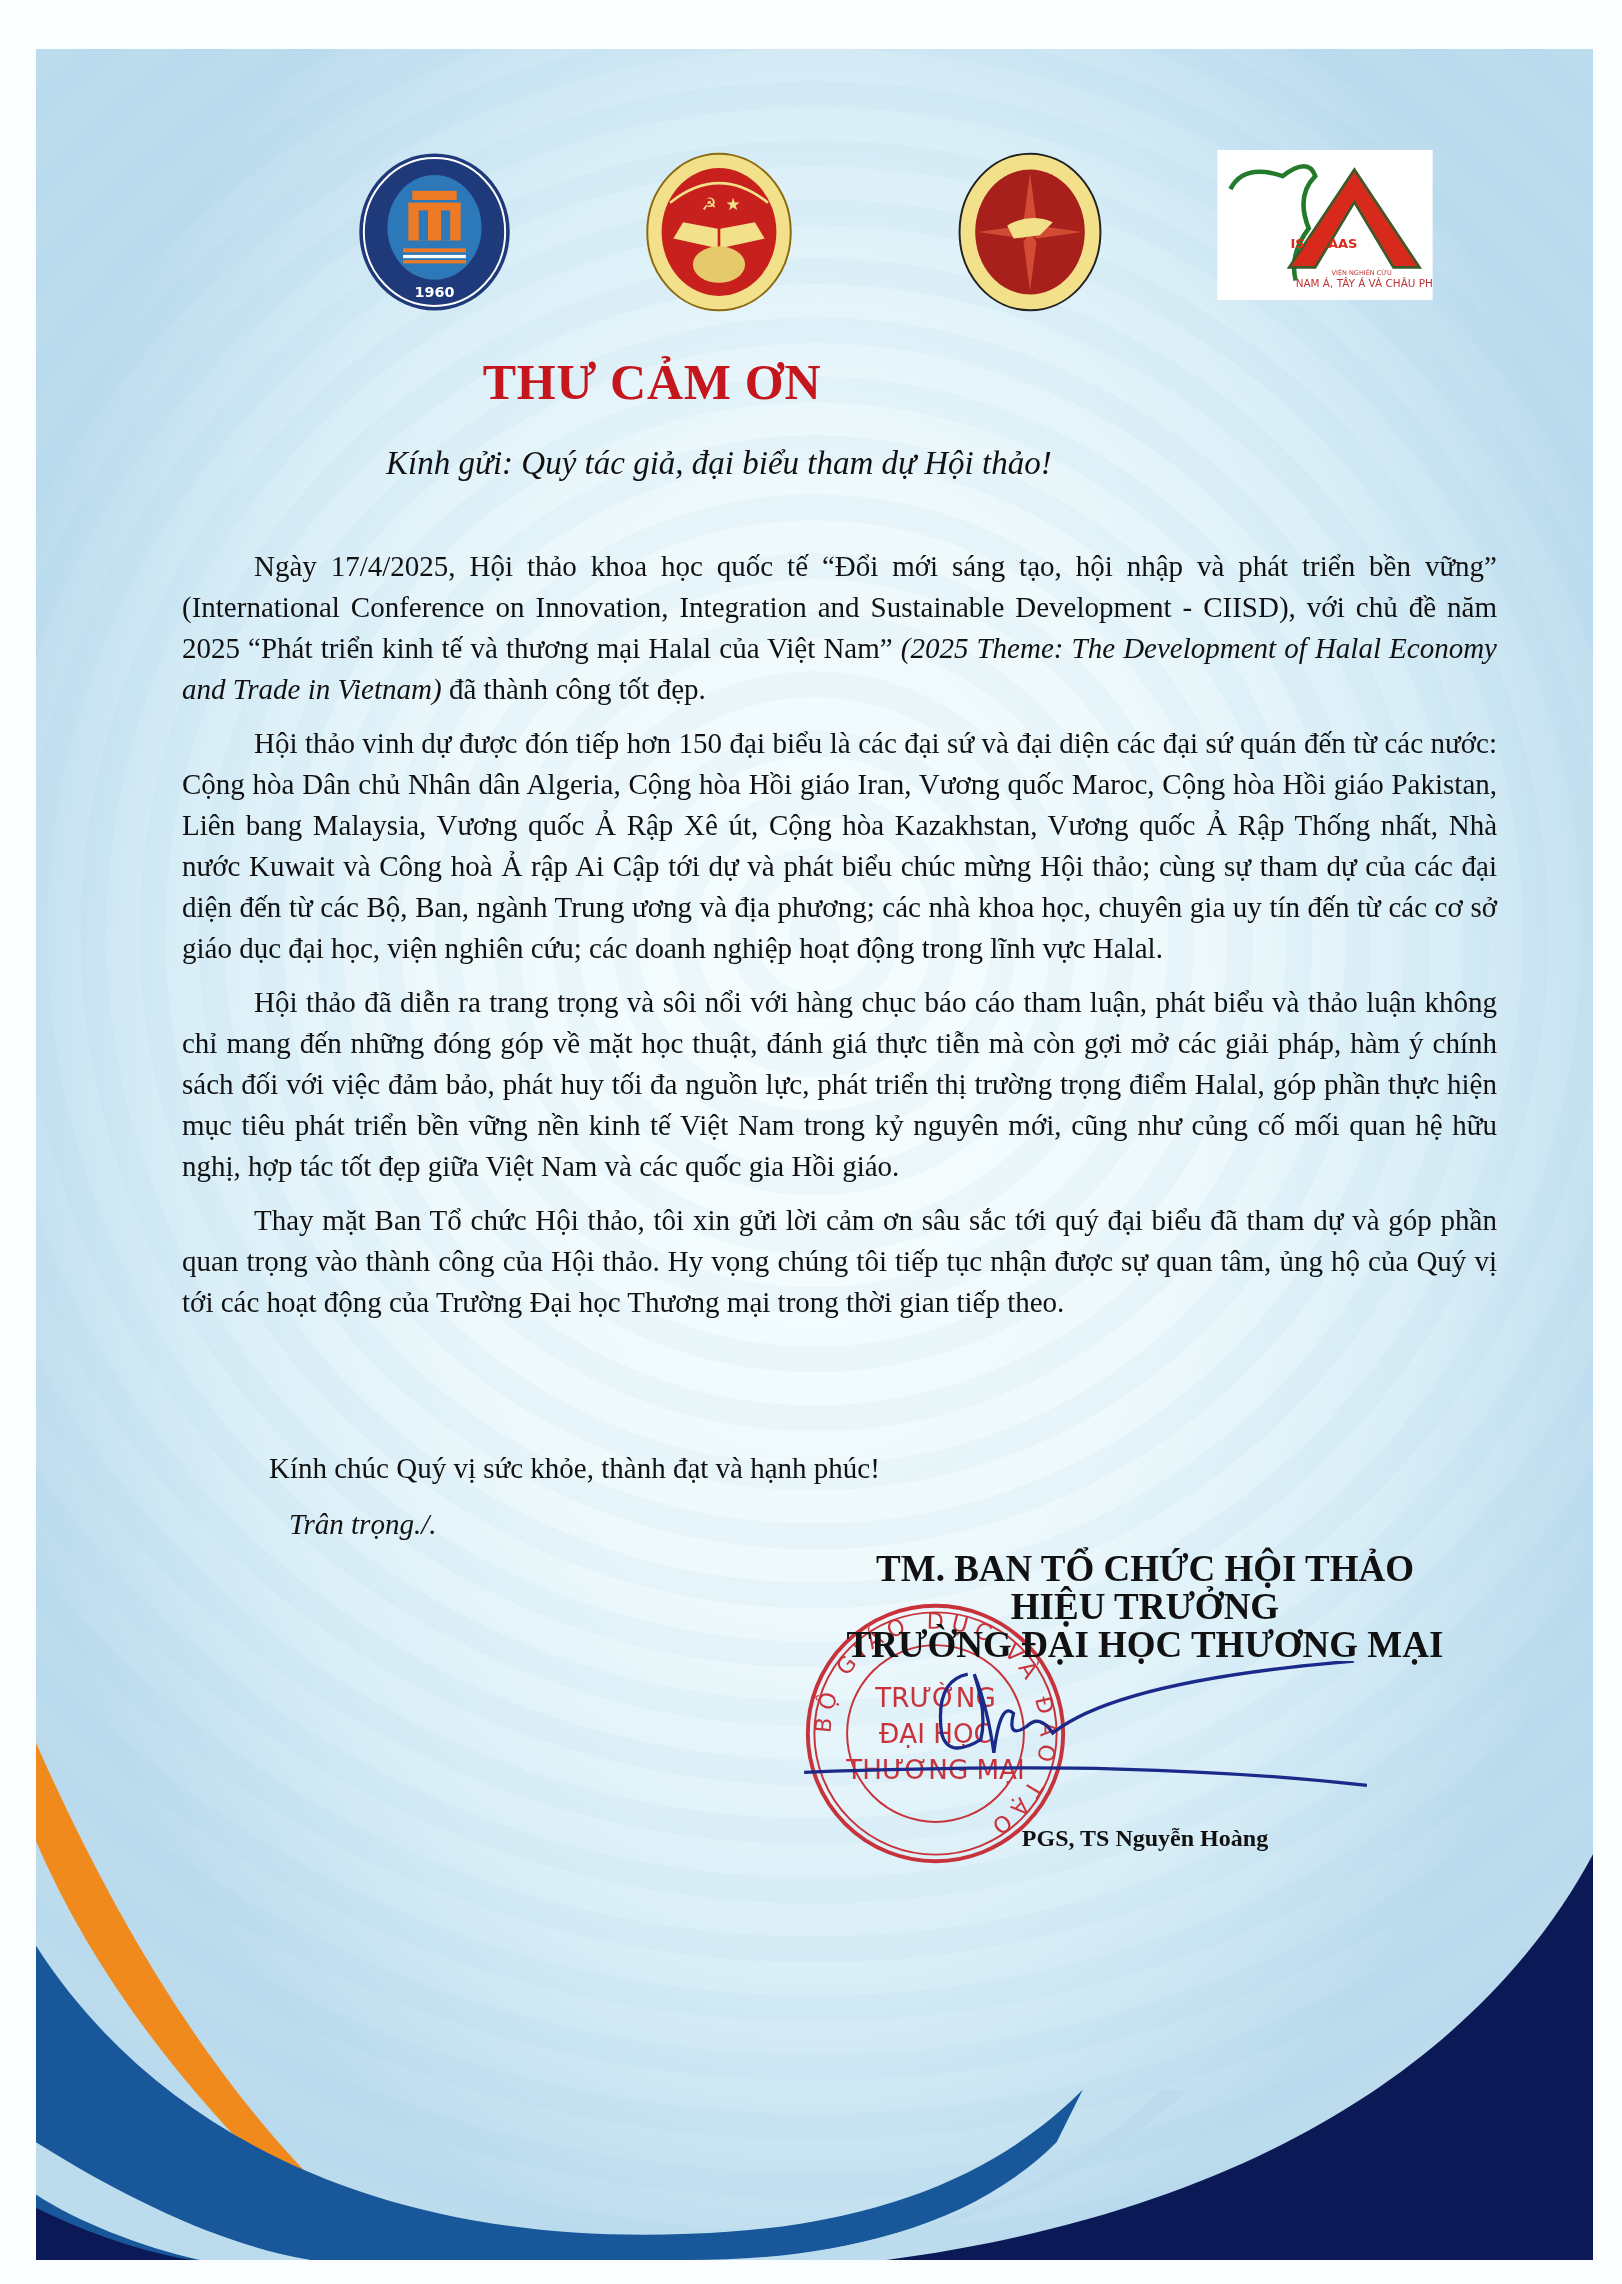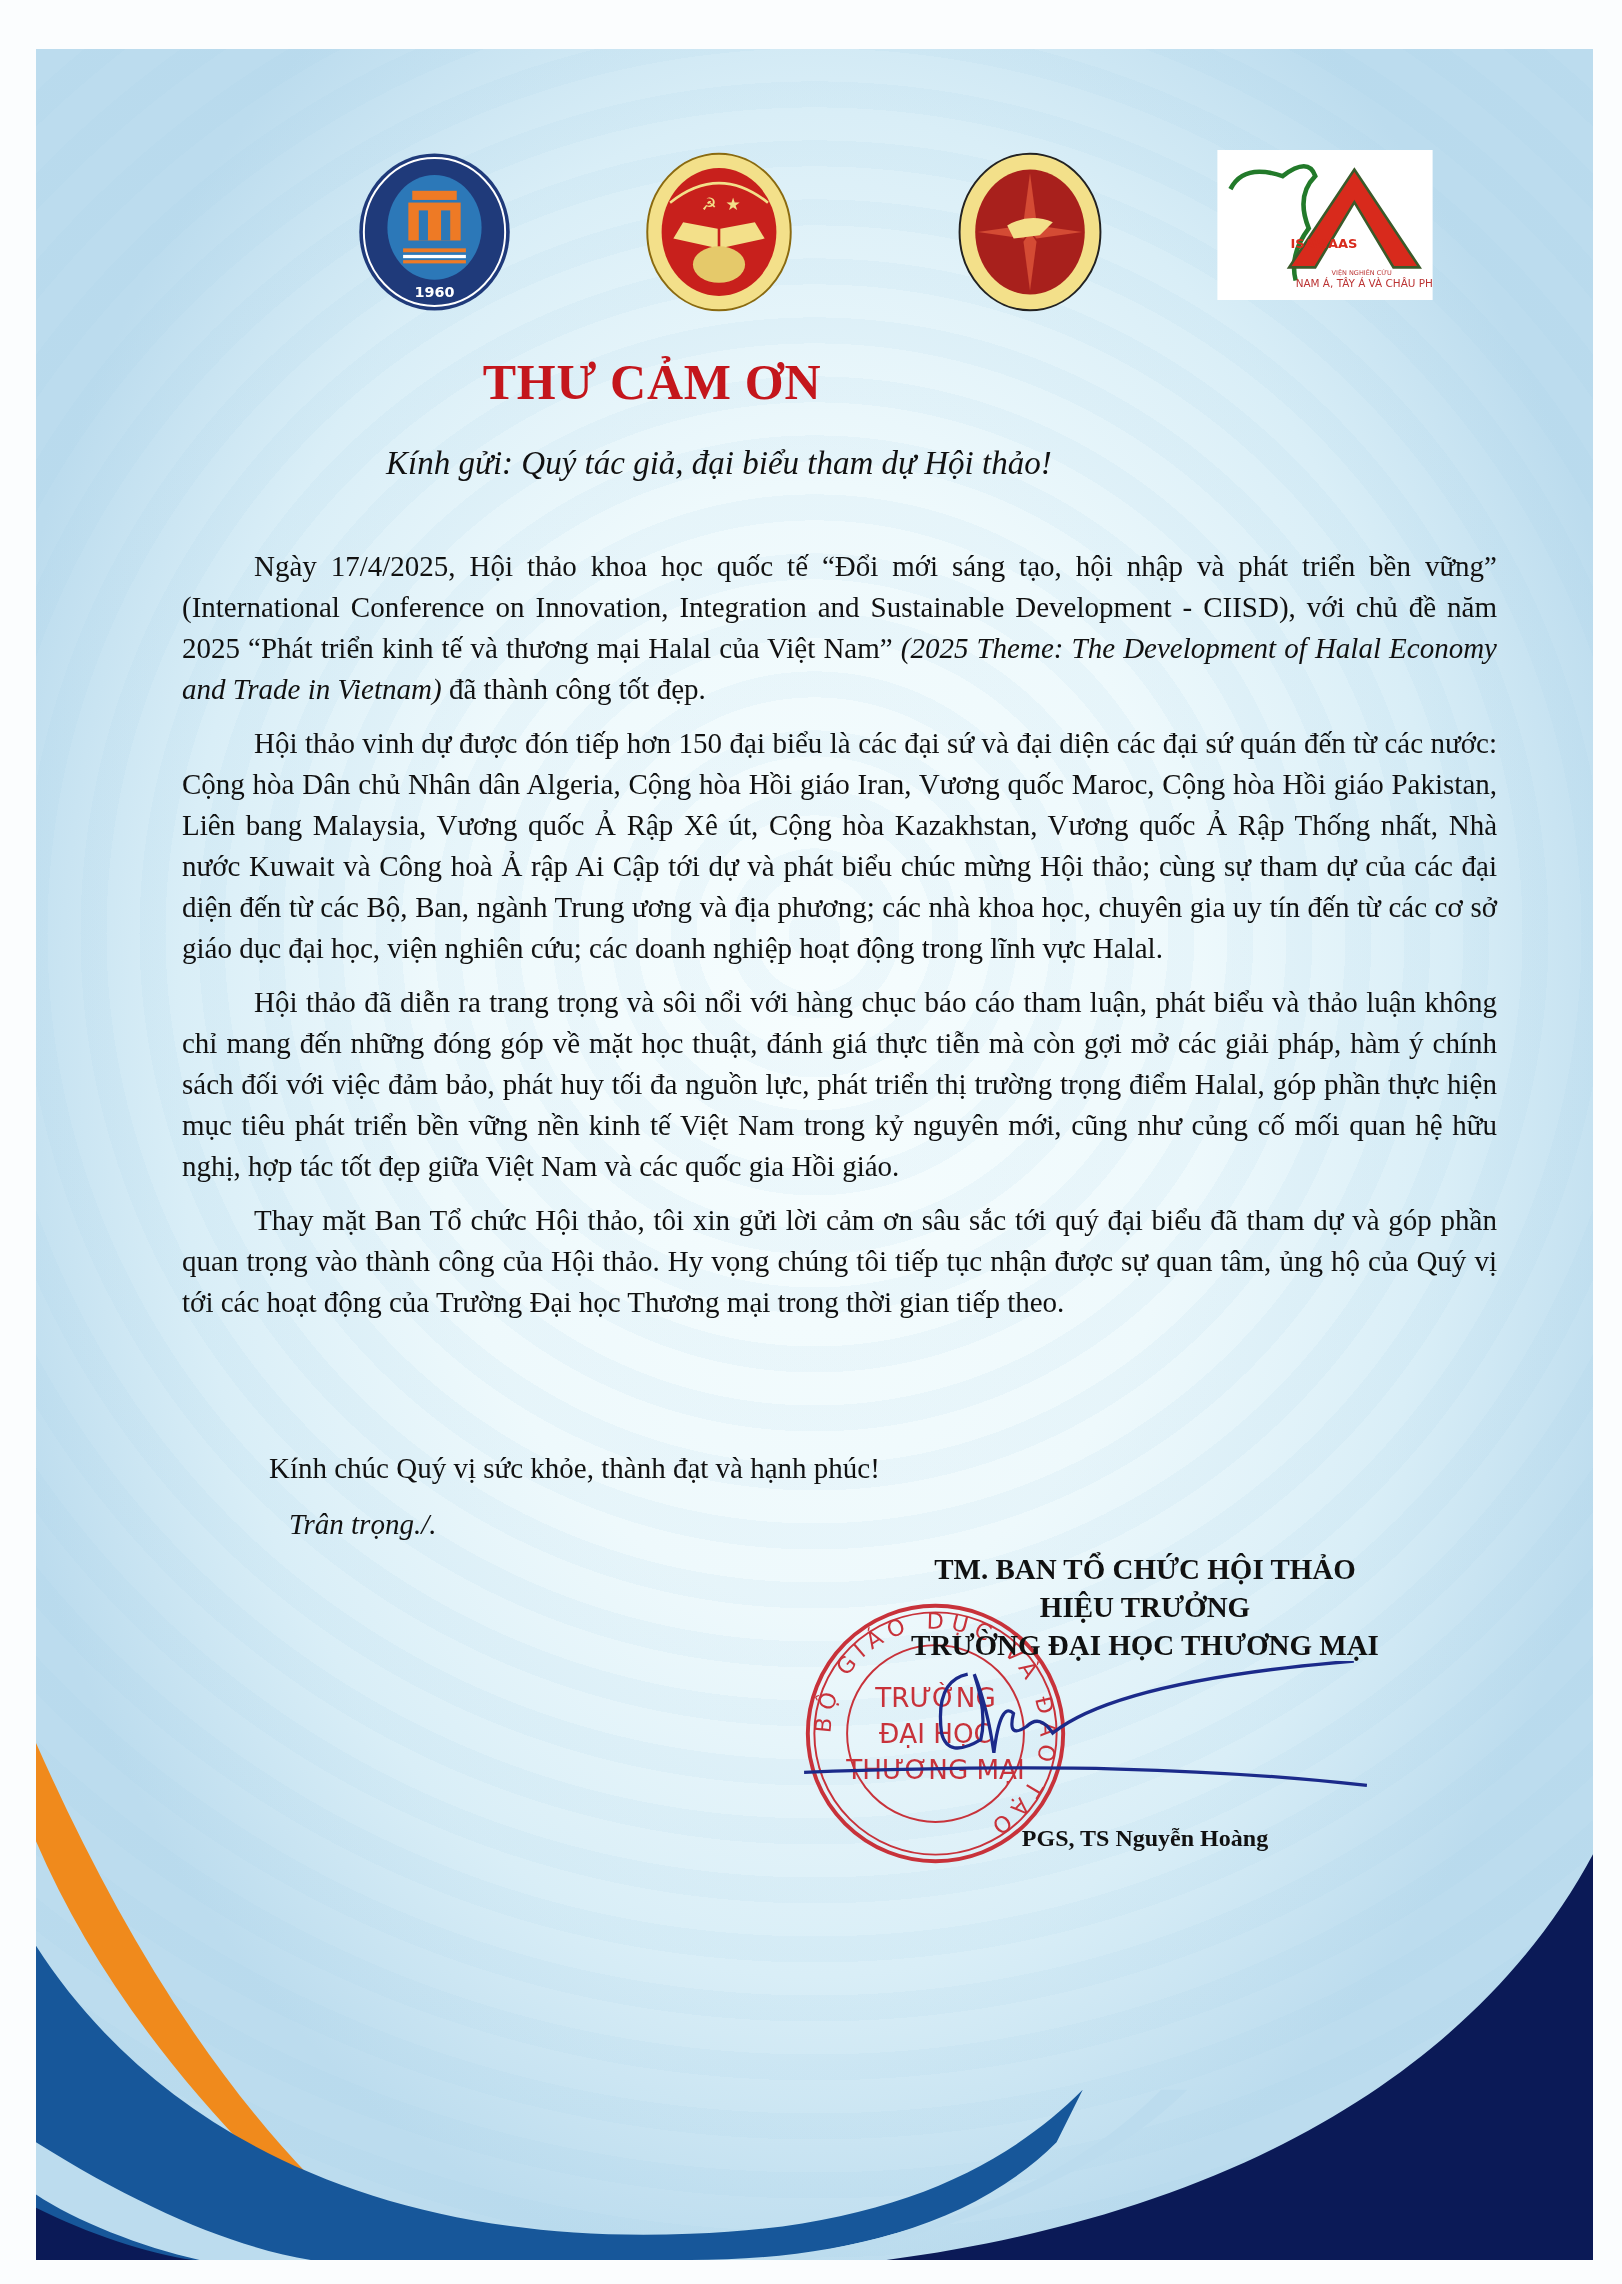--- a/index.html
+++ b/index.html
@@ -40,21 +40,21 @@
     font-size: 29px; line-height: 41px; text-align: justify;
   }
   .body p { margin: 0 0 13px 0; text-indent: 72px; }
   .body em { font-style: italic; }
   .closing { position: absolute; left: 269px; font-size: 29px; }
   .closing.wish { top: 1452px; }
   .closing.regards { top: 1508px; font-style: italic; margin-left: 20px; }
 
   .signature-block {
     position: absolute; top: 1550px; left: 818px; width: 654px; text-align: center;
-    font-size: 29px; font-weight: bold; line-height: 38px;
+    font-size: 37px; font-weight: bold; line-height: 38px;
   }
   .stamp { position: absolute; left: 798px; top: 1596px; }
   .sign  { position: absolute; left: 791px; top: 1661px; }
   .signer {
     position: absolute; top: 1825px; left: 818px; width: 654px; text-align: center;
     font-size: 24px; font-weight: bold;
   }
 </style>
 </head>
 <body>

